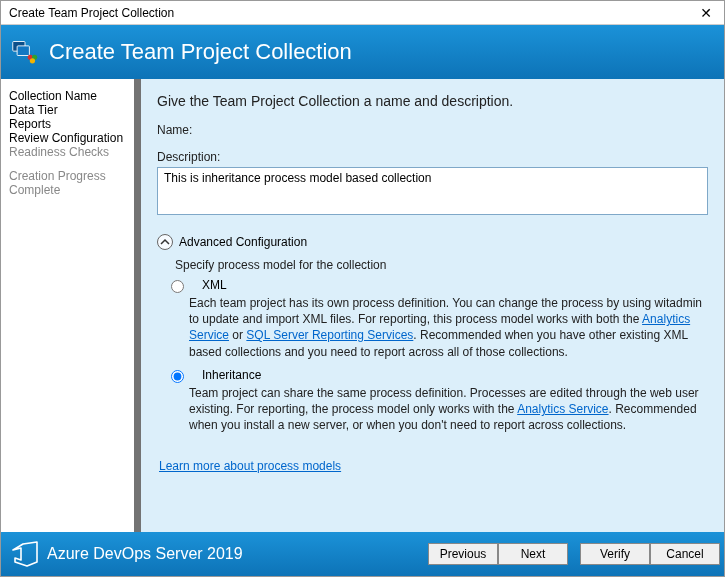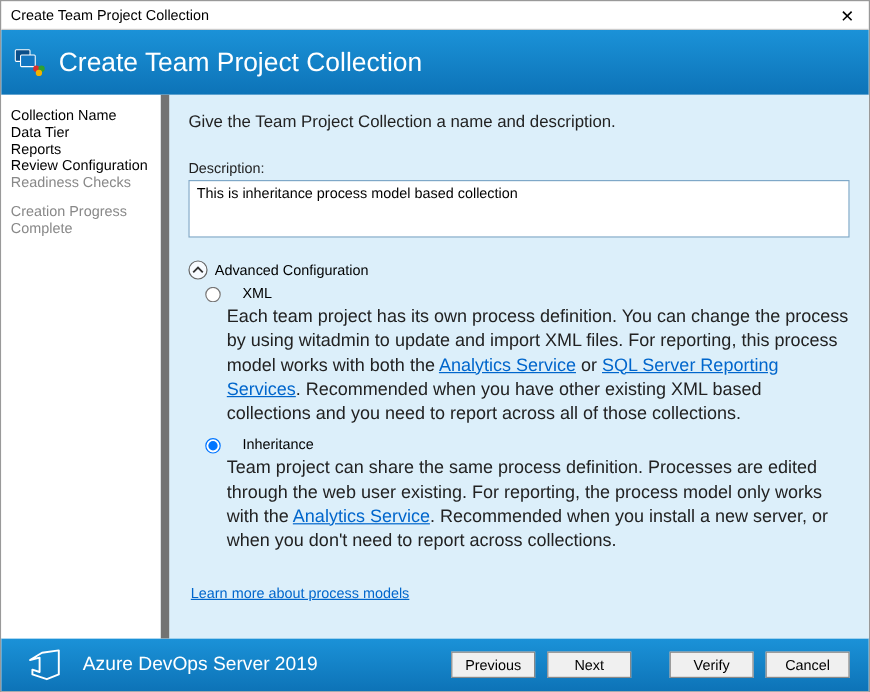--- a/index.html
+++ b/index.html
@@ -91,30 +91,29 @@
     border: 1px solid #666;
     border-radius: 50%;
     display:flex; align-items:center; justify-content:center;
     background:#f7fbff;
   }
   .advhdr .chev svg { width:10px; height:10px; }
   .subcaption { font-size:12px; color:#222; margin: 4px 0 6px 18px; }
   .radio-row { display:flex; align-items:flex-start; gap:18px; margin-left:14px; margin-bottom:2px; }
   .radio-row input { margin-top:2px; }
   .radio-row .rlabel { font-size:12px; }
-  .desc { font-size:15px; color:#222; margin: 0 0 8px 32px; line-height:1.35; }
+  .desc { font-size:12px; color:#222; margin: 0 0 8px 32px; line-height:1.35; }
   a.link { color:#0066cc; text-decoration: underline; cursor:pointer; }
   .learnmore { margin: 18px 0 0 2px; }
   .footer {
     height: 44px;
     background: linear-gradient(#1b92d8, #0d73b7);
     display:flex;
     align-items:center;
-    padding: 0 16px;
-    gap: 10px;
+    padding: 0 4px;
   }
   .footer .brandicon { width:32px; height:32px; margin-left:4px; margin-right:6px; }
   .footer .brandicon svg { width:32px; height:32px; }
   .footer .brand { color:#fff; font-size:16px; font-weight:400; flex:0 0 auto; }
   .footer .spacer { flex:1; }
   .footer button {
     min-width:70px;
     height:22px;
     background:#f0f0f0;
     border:1px solid #888;
@@ -155,36 +154,38 @@
     <div class="step disabled">Readiness Checks</div>
     <div class="gap"></div>
     <div class="step disabled">Creation Progress</div>
     <div class="step disabled">Complete</div>
   </div>
 
   <div class="main">
     <h2>Give the Team Project Collection a name and description.</h2>
 
     <div class="fieldrow">
+      <span class="label">Name:</span>
     </div>
 
     <div class="fieldrow">
       <span class="label">Description:</span>
       <textarea class="textarea" style="">This is inheritance process model based collection</textarea>
     </div>
 
     <div class="advhdr">
       <span class="chev">
         <svg viewBox="0 0 10 10">
             <path d="M1 7 L5 3 L9 7" fill="none" stroke="#333" stroke-width="1.5"></path>
           </svg>
       </span>
       <span>Advanced Configuration</span>
     </div>
 
+    <div class="subcaption">Specify process model for the collection</div>
 
     <div class="radio-row">
       <input type="radio" name="pm" style="">
       <span class="rlabel">XML</span>
     </div>
     <div class="desc">
       <span>Each team project has its own process definition. You can change the process by using witadmin to update and import XML files. For reporting, this process model works with both the </span><a class="link">Analytics Service</a><span> or </span><a class="link">SQL Server Reporting Services</a><span>. Recommended when you have other existing XML based collections and you need to report across all of those collections.</span>
     </div>
 
     <div class="radio-row">

